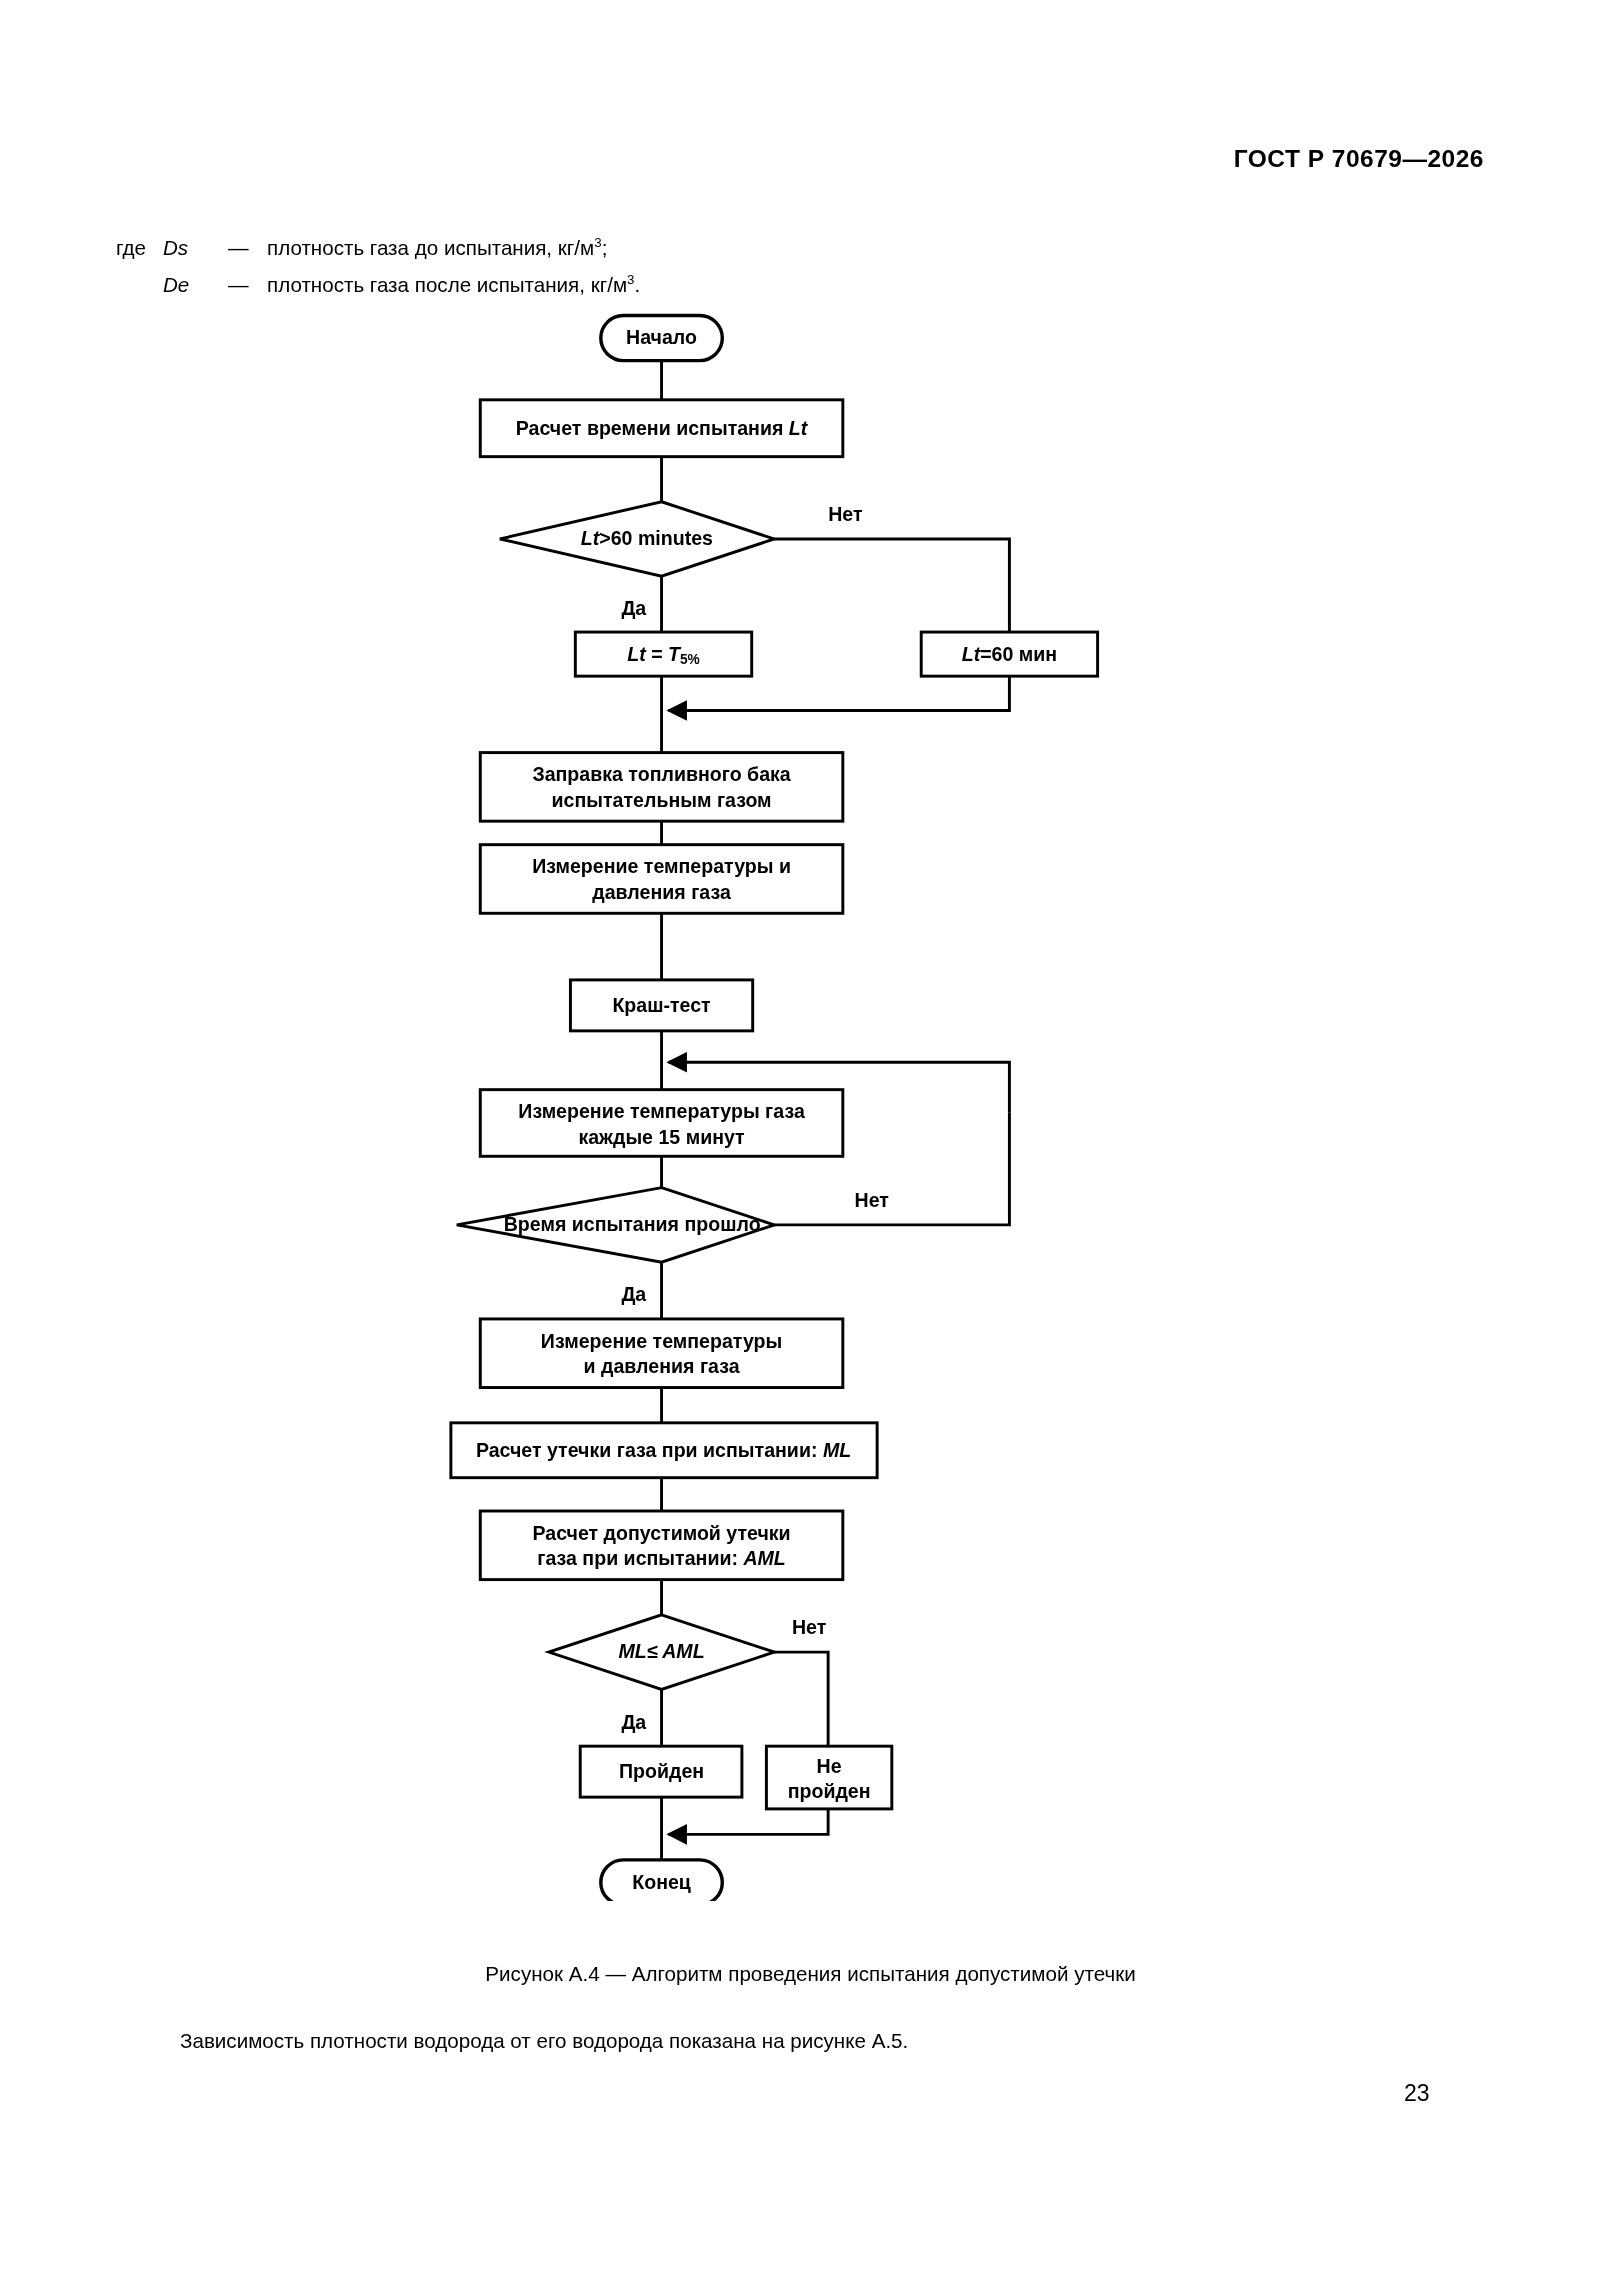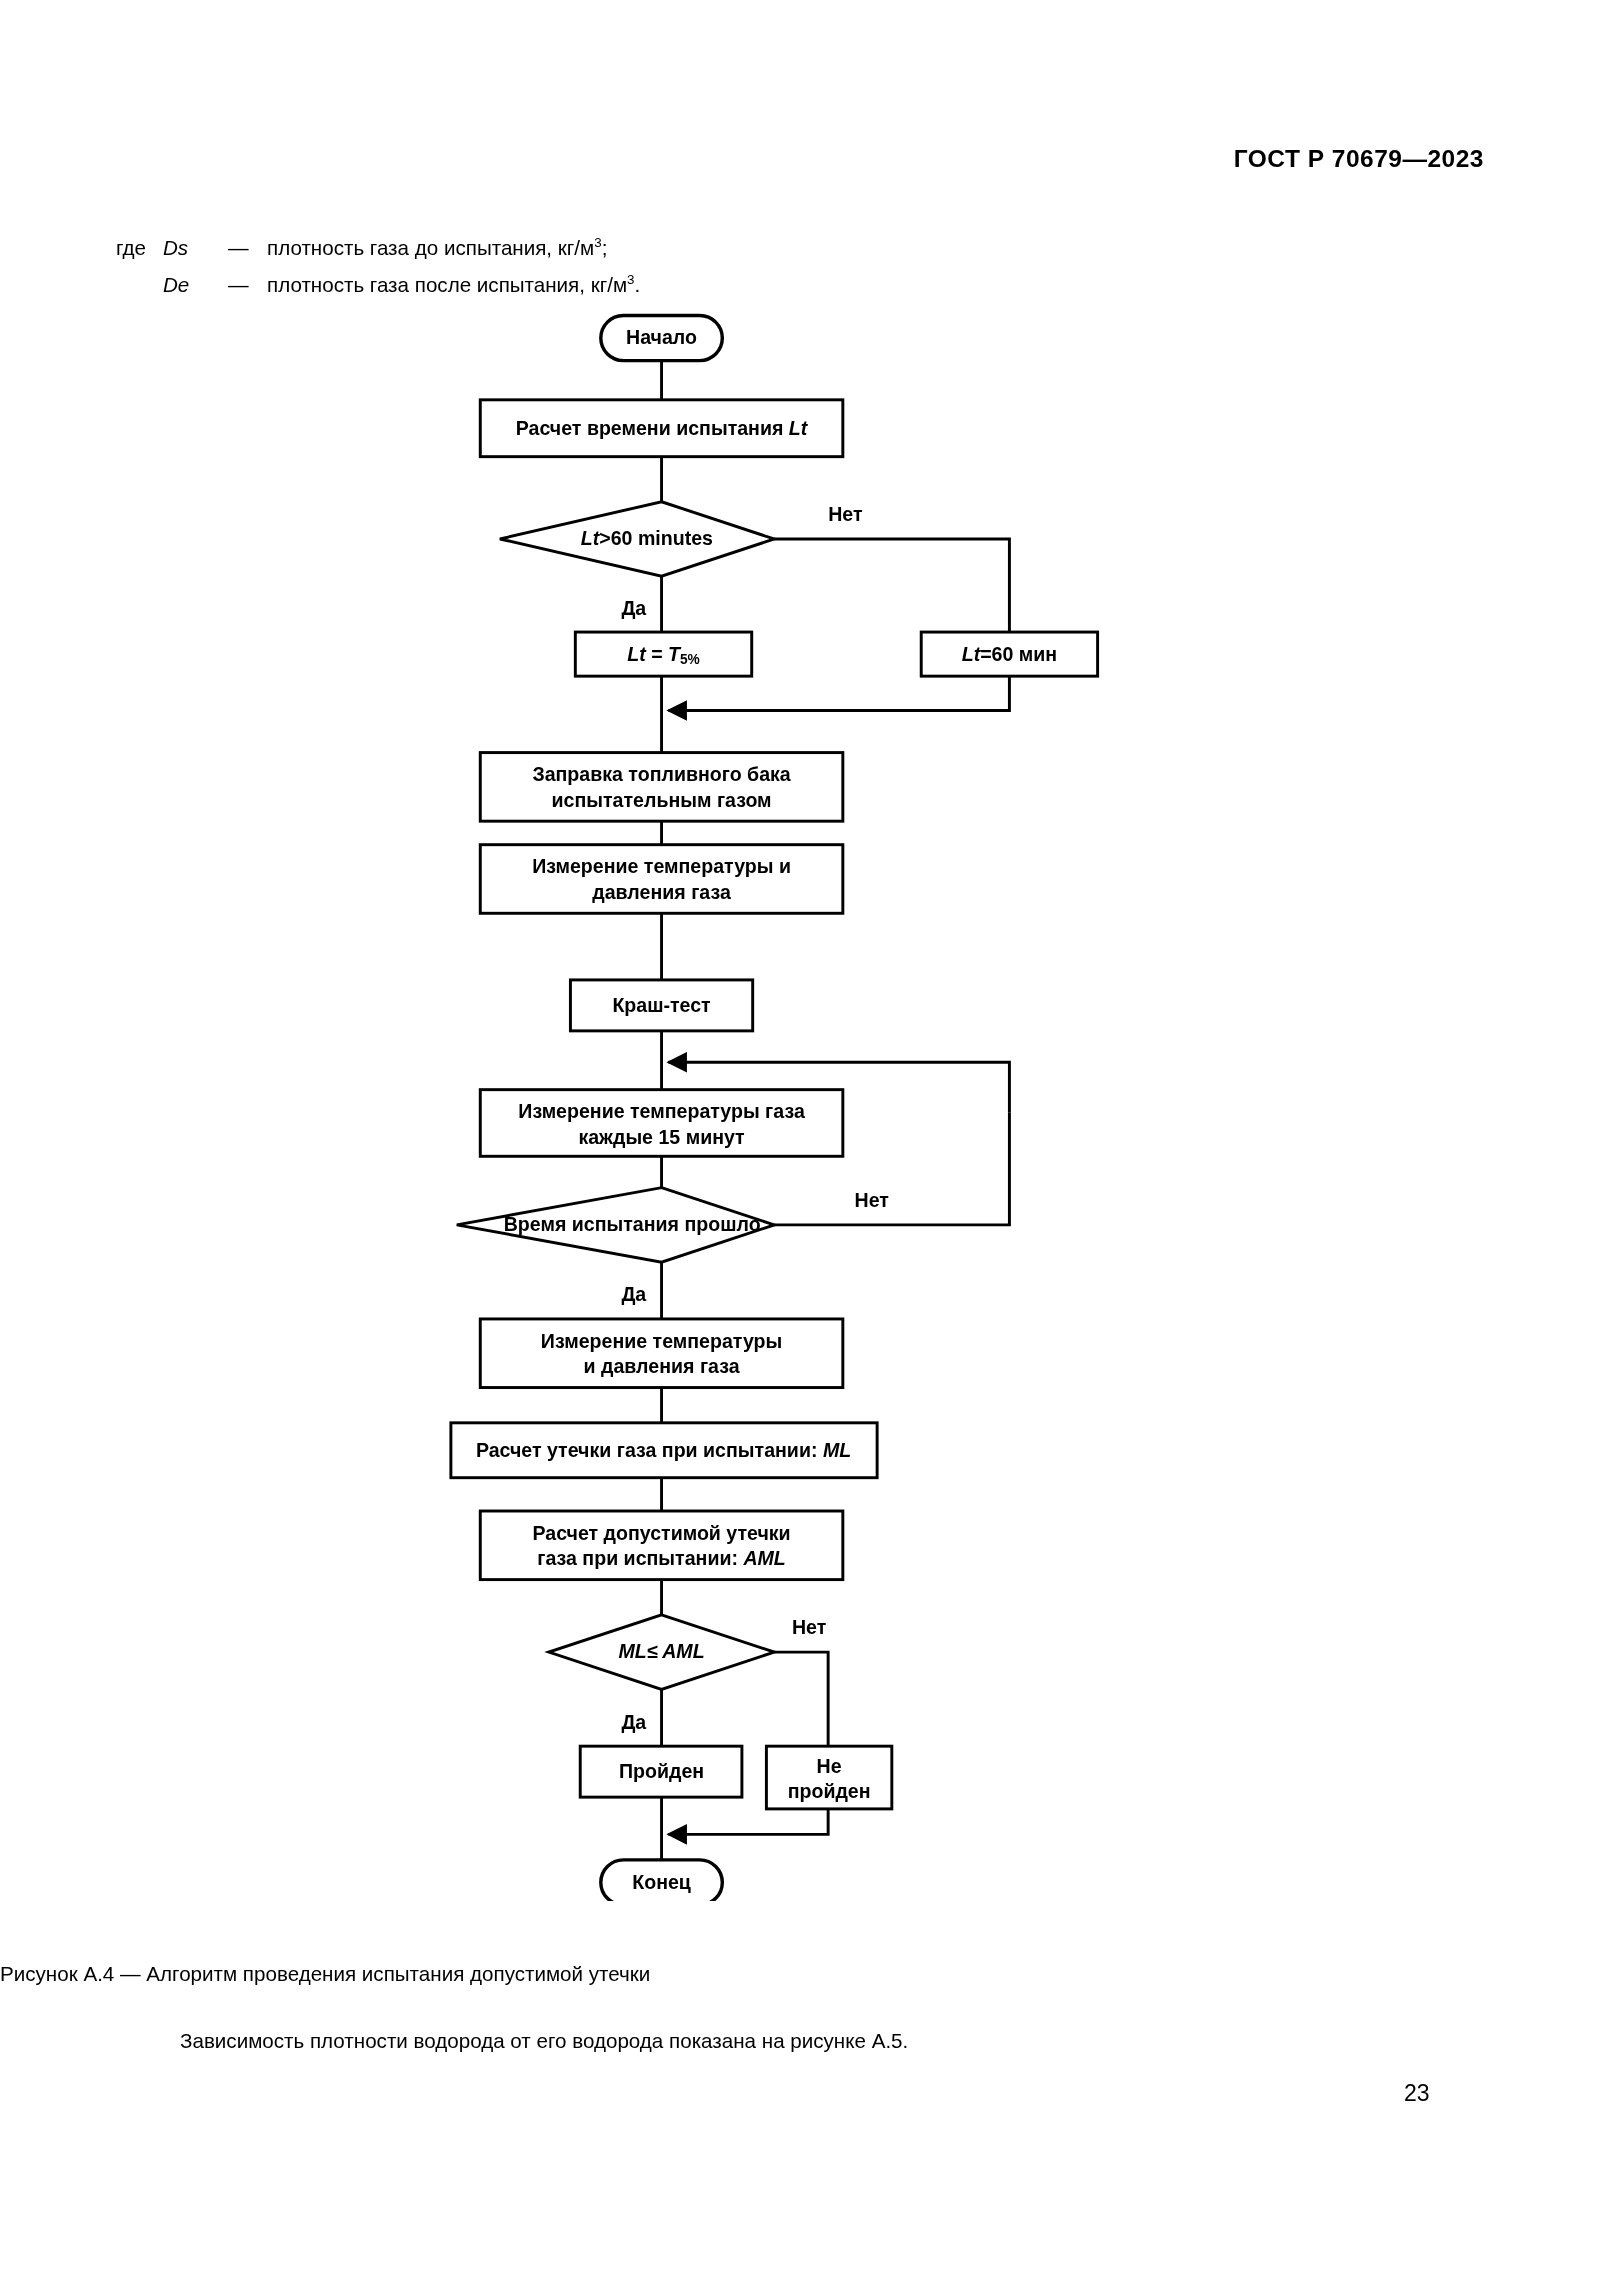--- a/index.html
+++ b/index.html
@@ -87,41 +87,42 @@
     stroke-width: 3;
     fill: none;
   }
 
   
   .figure-caption {
     position: absolute;
     top: 1962px;
     left: 0;
     width: 1621px;
+    text-align: center;
     font-size: 20.6px;
   }
   .body-para {
     position: absolute;
     top: 2029px;
     left: 180px;
     font-size: 20.6px;
   }
   .page-number {
     position: absolute;
     top: 2080px;
     left: 1404px;
     font-size: 23px;
   }
 </style>
 </head>
 <body>
 
 <div id="page">
 
-  <div class="doc-header">ГОСТ Р 70679—2023</div>
+  <div class="doc-header">ГОСТ Р 70679—2026</div>
 
   <div class="where-block">
     <div class="where-row">
       <span class="w-lead">где</span>
       <span class="w-sym">Ds</span>
       <span class="w-dash">—</span>
       <span class="w-txt"><span>плотность газа до испытания, кг/м</span><sup class="u">3</sup><span>;</span></span>
     </div>
     <div class="where-row">
       <span class="w-lead"></span>

